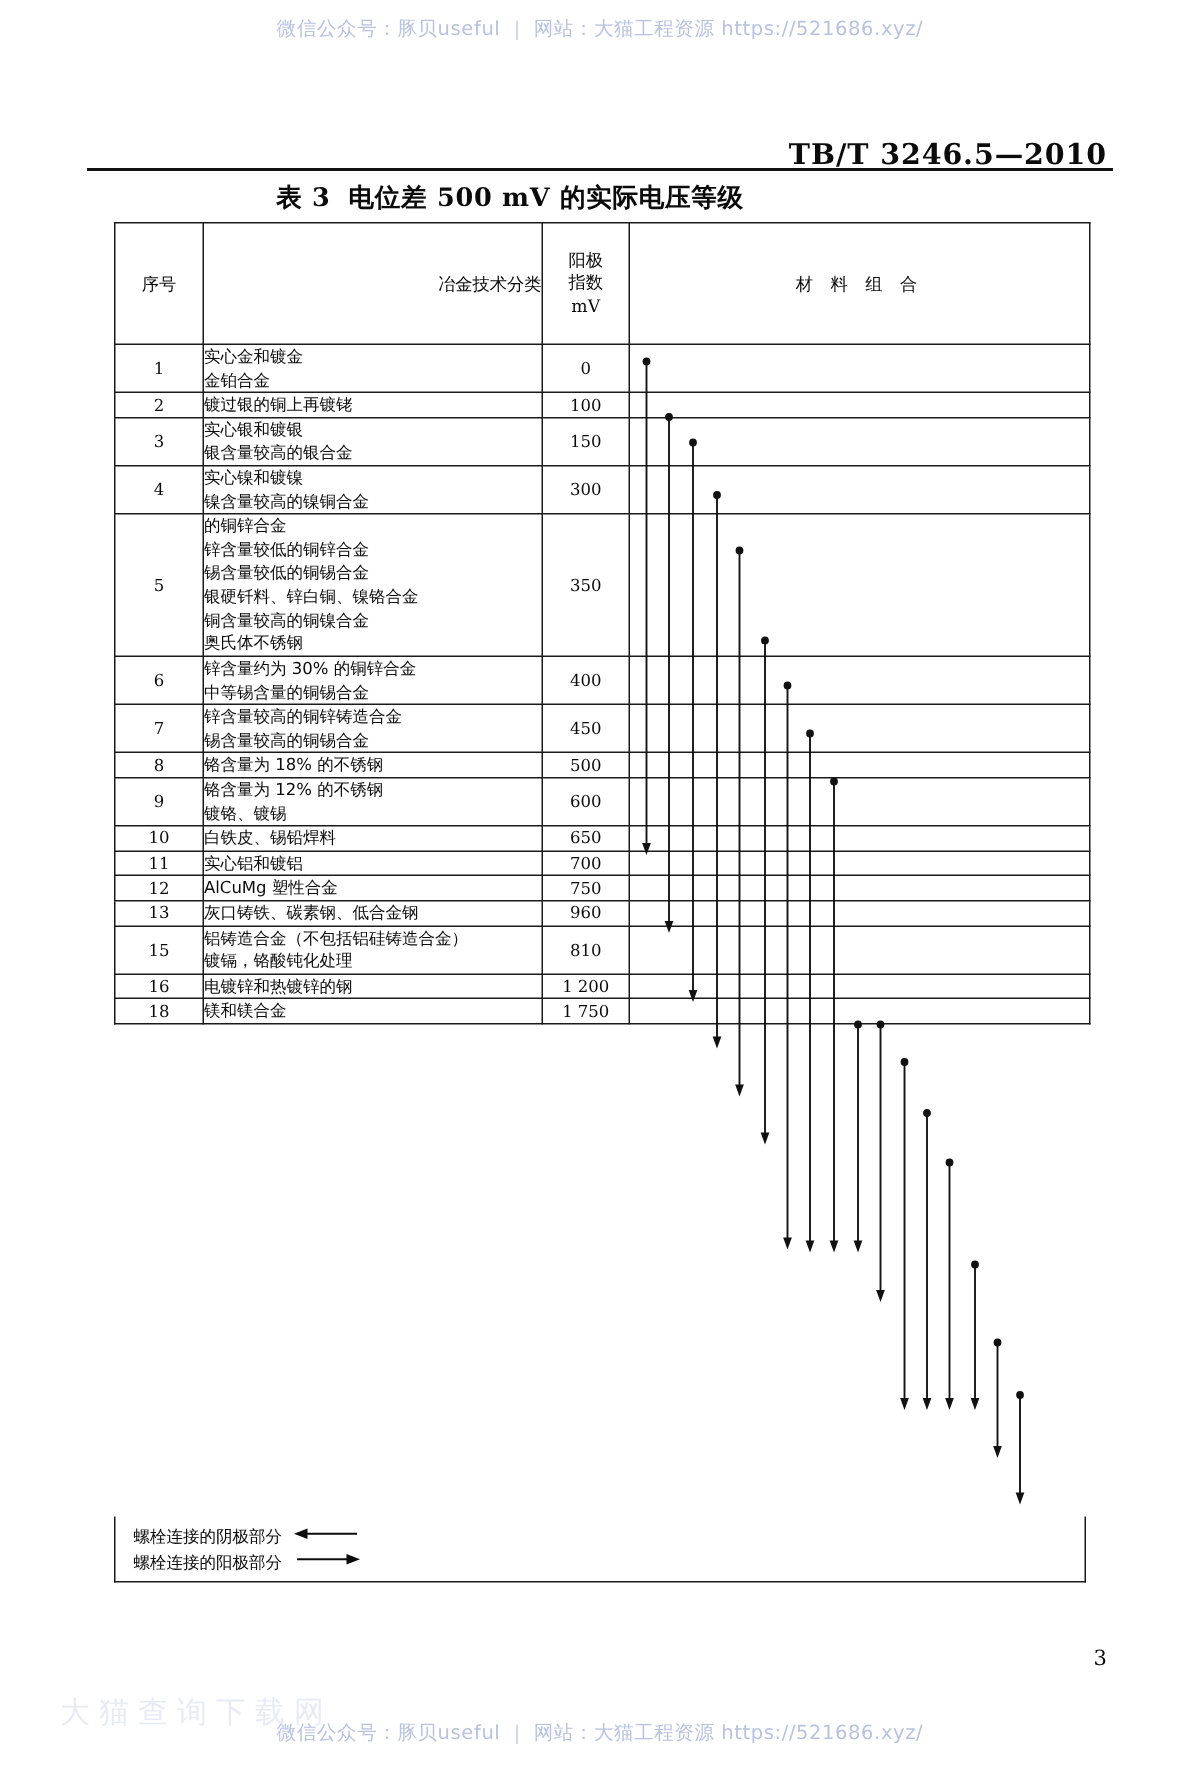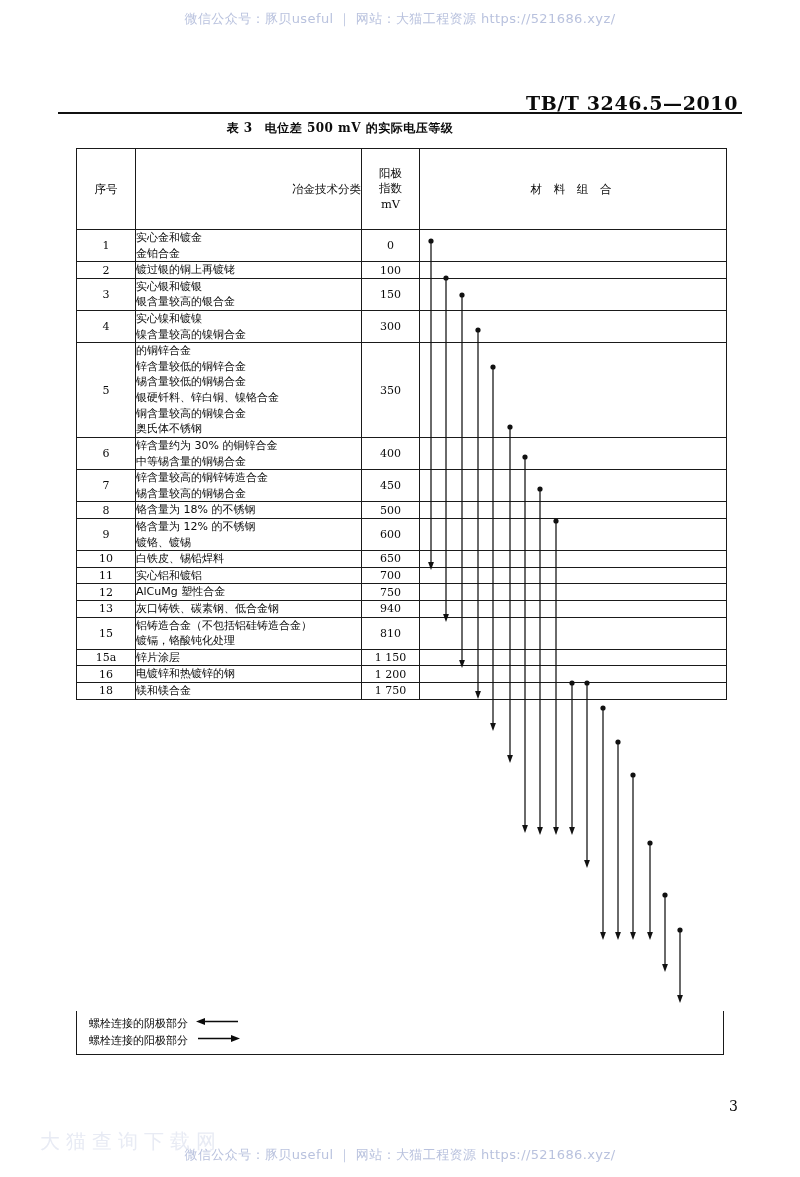--- a/index.html
+++ b/index.html
@@ -63,21 +63,21 @@
     background: #111;
   }
   .table-title {
     position: absolute;
     left: 0;
     top: 120px;
     width: 680px;
     text-align: center;
     font-family: "DejaVu Serif", "Liberation Serif", serif;
     font-weight: bold;
-    font-size: 12px;
+    font-size: 17px;
     letter-spacing: 0.5px;
   }
   .table-title .gap { display: inline-block; width: 12px; }
 
   
   .tbl-wrap {
     position: absolute;
     left: 76px;
     top: 148px;
     width: 648px;
@@ -129,21 +129,21 @@
     top: 1011px;
     width: 648px;
     border: 1px solid #1a1a1a;
     border-top: none;
     height: 44px;
     box-sizing: border-box;
     padding: 5px 0 0 12px;
   }
   .legend-row {
     display: flex;
-    align-items: flex-start;
+    align-items: center;
     font-size: 11px;
     line-height: 1.45;
     height: 17px;
   }
   .legend-row .lbl { margin-right: 8px; }
   .legend-arrow { display: inline-block; }
 
   
   .page-no {
     position: absolute;
@@ -287,38 +287,30 @@
             <span>AlCuMg 塑性合金</span>
           </td>
           <td class="c-mv">750</td>
           <td class="c-comb"></td>
         </tr>
         <tr>
           <td class="c-no">13</td>
           <td class="c-class cell-lines">
             <span>灰口铸铁、碳素钢、低合金钢</span>
           </td>
-          <td class="c-mv">940</td>
+          <td class="c-mv">960</td>
           <td class="c-comb"></td>
         </tr>
         <tr>
           <td class="c-no">15</td>
           <td class="c-class cell-lines">
             <span>铝铸造合金（不包括铝硅铸造合金）</span>
             <span>镀镉，铬酸钝化处理</span>
           </td>
           <td class="c-mv">810</td>
-          <td class="c-comb"></td>
-        </tr>
-        <tr>
-          <td class="c-no">15a</td>
-          <td class="c-class cell-lines">
-            <span>锌片涂层</span>
-          </td>
-          <td class="c-mv">1 150</td>
           <td class="c-comb"></td>
         </tr>
         <tr>
           <td class="c-no">16</td>
           <td class="c-class cell-lines">
             <span>电镀锌和热镀锌的钢</span>
           </td>
           <td class="c-mv">1 200</td>
           <td class="c-comb"></td>
         </tr>

